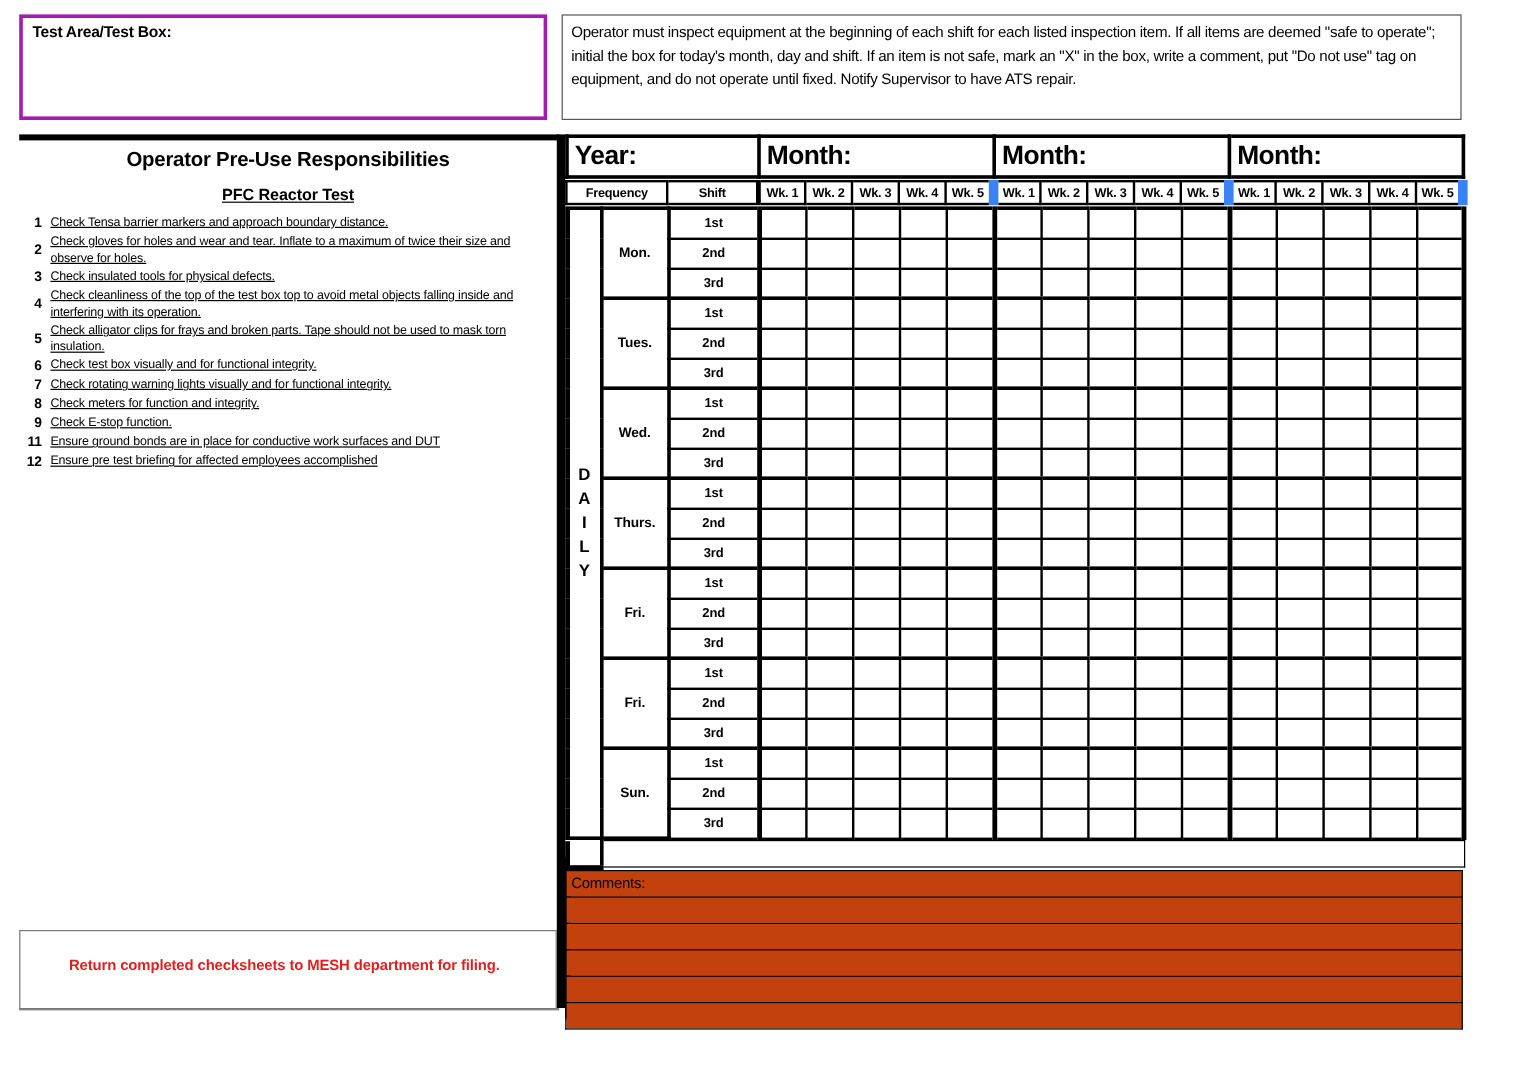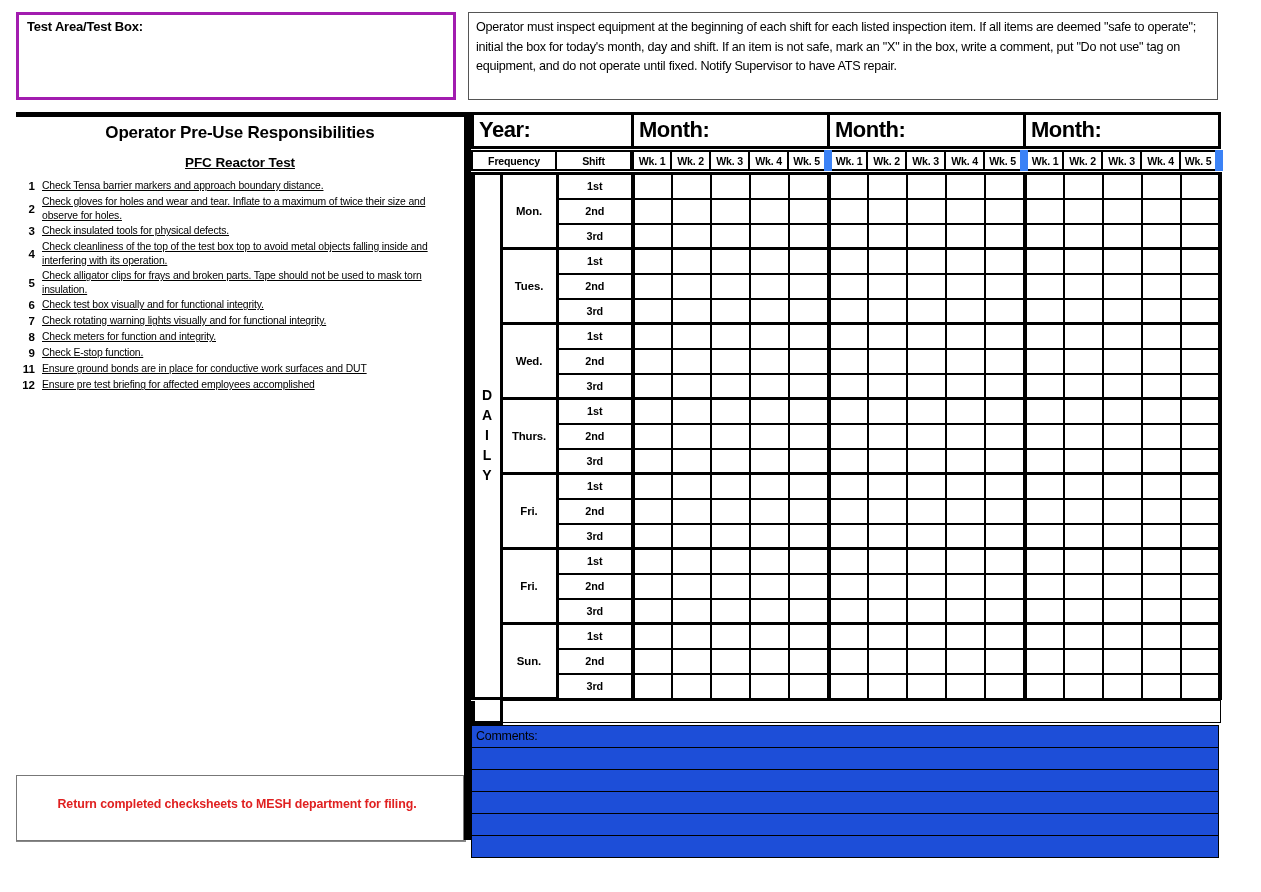--- a/index.html
+++ b/index.html
@@ -126,21 +126,21 @@
   #body-table tr.daysep td { border-top:3px solid #000; }
 
   
   #tail-table { width:747px; }
   #tail-table td { border:1px solid #000; height:22px; background:#fff; padding:0; }
   #tail-table td.leftstub { border-left:4px solid #000; border-right:3px solid #000; border-top:0; border-bottom:4px solid #000; }
 
   
   #comments-table { width:747px; margin-top:0px; }
   #comments-table td {
-    border:1px solid #000; height:22px; background:#1d4ed8;
+    border:1px solid #000; height:22px; background:#c2410c;
     font-size:12.4px; padding:0 0 1px 4px; vertical-align:middle;
     letter-spacing:-0.2px;
   }
   #grid-left-rail {
     position:absolute; left:455px; top:602px; width:5px; height:136px; background:#000;
   }
   #grid-bottom-rule {
     position:absolute; left:455px; top:736px; width:747px; height:2px; background:#888;
   }
 </style>

